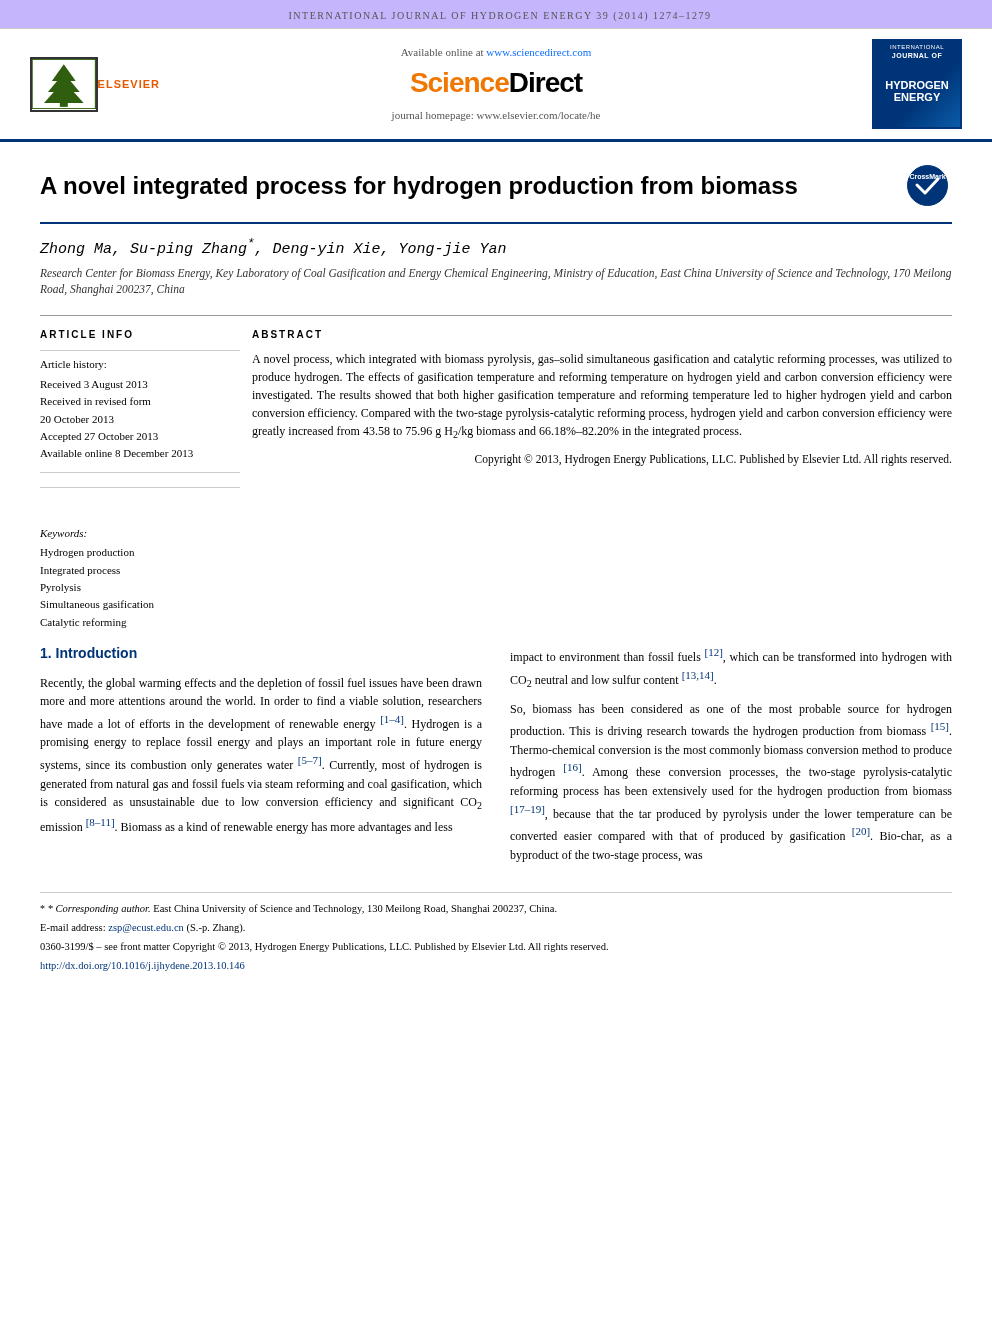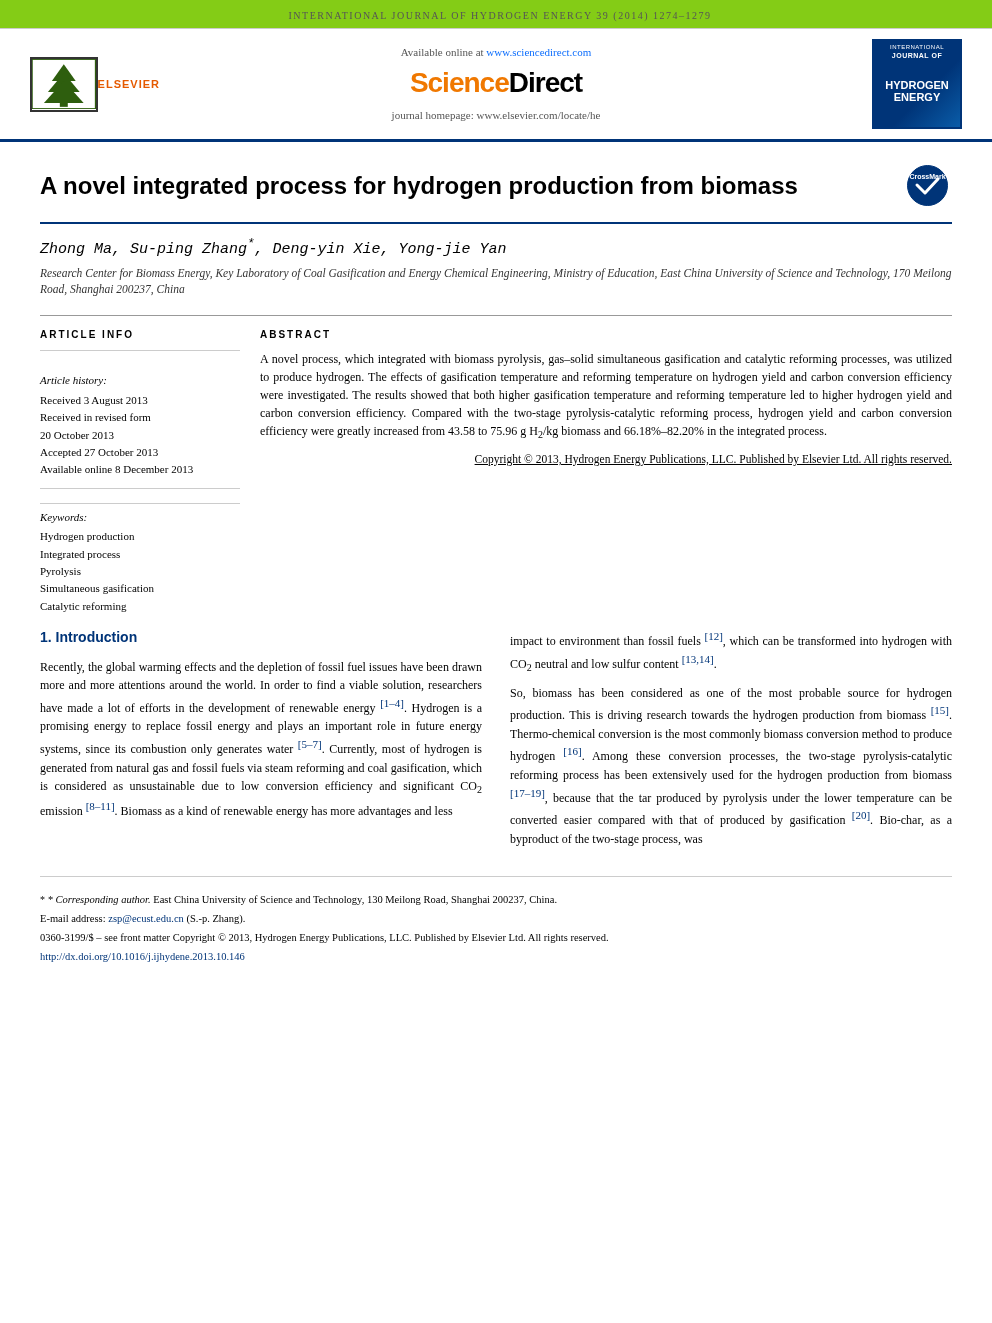--- a/index.html
+++ b/index.html
@@ -8,21 +8,21 @@
       background: #fff;
       color: #000;
       width: 992px;
       min-height: 1323px;
       font-size: 13px;
       line-height: 1.4;
     }
 
     
     .journal-header-bar {
-      background: #84cc16;
+      background: #c4b5fd;
       text-align: center;
       padding: 6px 0 4px 8px;
       border-bottom: 1px solid #ccc;
     }
     .journal-header-bar span {
       font-size: 10px;
       letter-spacing: 1.5px;
       color: #555;
       text-transform: uppercase;
     }
@@ -189,21 +189,21 @@
       font-size: 11.5px;
       font-style: italic;
       color: #333;
       margin-top: 5px;
       line-height: 1.4;
     }
 
     
     .two-col {
       display: flex;
-      gap: 20px;
+      gap: 12px;
       margin-top: 14px;
       border-top: 1px solid #999;
       padding-top: 12px;
     }
     .col-left {
       width: 200px;
       flex-shrink: 0;
     }
     .col-right {
       flex: 1;
@@ -219,37 +219,36 @@
       font-family: Arial, sans-serif;
       margin-bottom: 8px;
     }
     .article-info-content {
       border-top: 1px solid #ccc;
       padding-top: 6px;
       margin-top: 4px;
     }
     .article-history-label {
       font-size: 11px;
-      font-style: italic;
       margin-bottom: 4px;
-      margin-top: 16px;
     }
     .article-history-item {
       font-size: 11px;
       margin-bottom: 2px;
     }
     .keywords-section {
       margin-top: 14px;
       border-top: 1px solid #ccc;
       padding-top: 6px;
     }
     .keywords-label {
       font-size: 11px;
       font-style: italic;
       margin-bottom: 4px;
+      margin-top: 32px;
     }
     .keyword-item {
       font-size: 11px;
       margin-bottom: 2px;
     }
 
     
     .abstract-label {
       font-size: 10px;
       font-weight: bold;
@@ -261,21 +260,20 @@
     }
     .abstract-text {
       font-size: 12px;
       line-height: 1.5;
       text-align: justify;
     }
     .abstract-copyright {
       font-size: 11.5px;
       margin-top: 8px;
       text-align: right;
-      text-decoration: underline;
     }
 
     
     .article-body {
       margin-top: 12px;
       display: flex;
       gap: 28px;
     }
     .body-col-left {
       flex: 1;
@@ -304,21 +302,21 @@
     .ref {
       color: #003478;
       font-size: 11px;
       vertical-align: super;
     }
 
     
     .footnotes {
       border-top: 1px solid #ccc;
       margin-top: 20px;
-      padding-top: 15px;
+      padding-top: 8px;
       font-size: 10.5px;
       line-height: 1.5;
     }
     .footnote-item {
       margin-bottom: 3px;
     }
     .footnote-link {
       color: #003478;
       text-decoration: none;
     }

